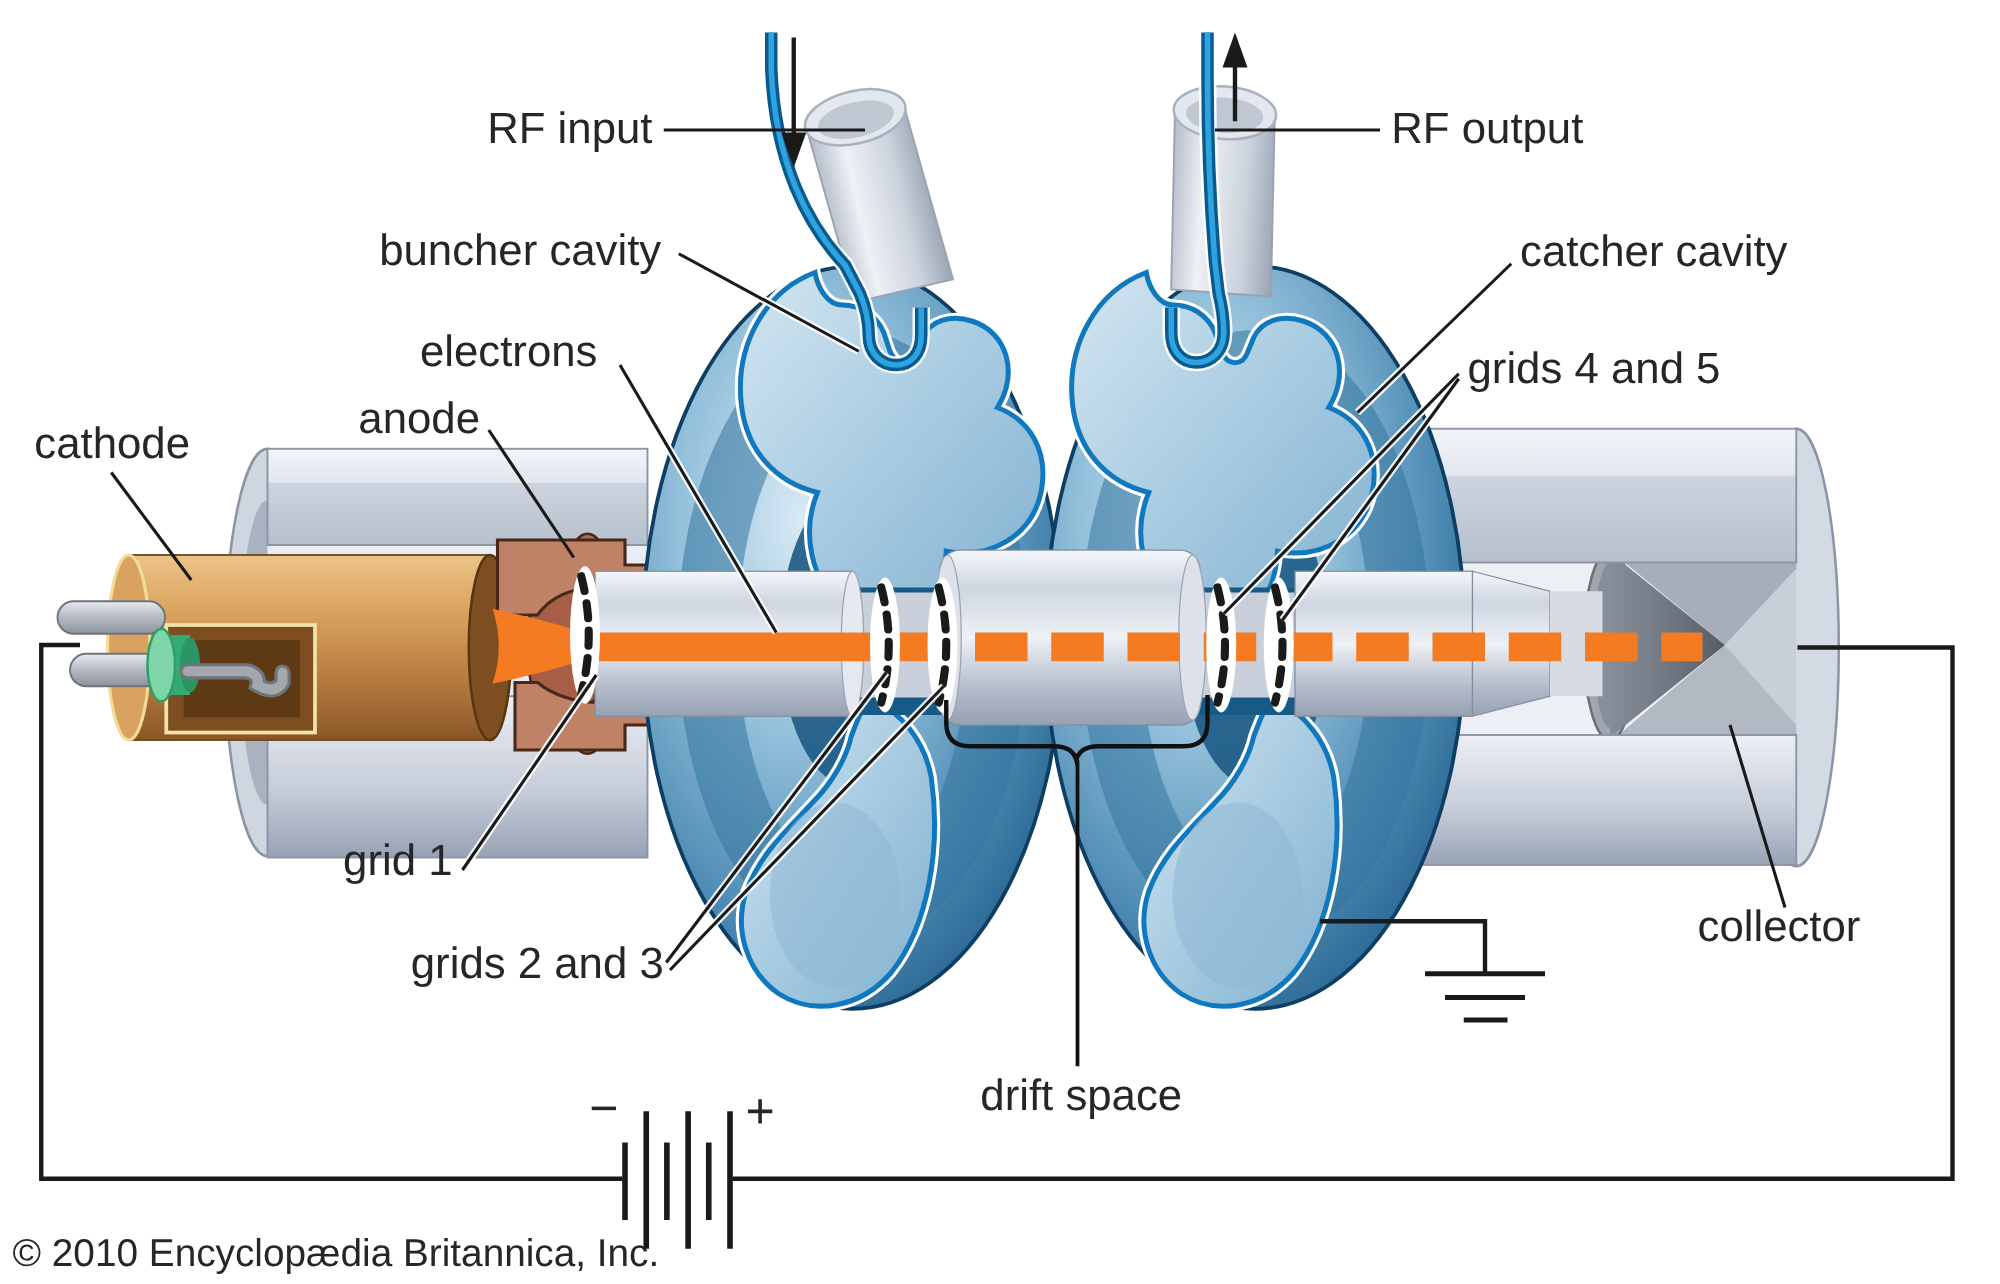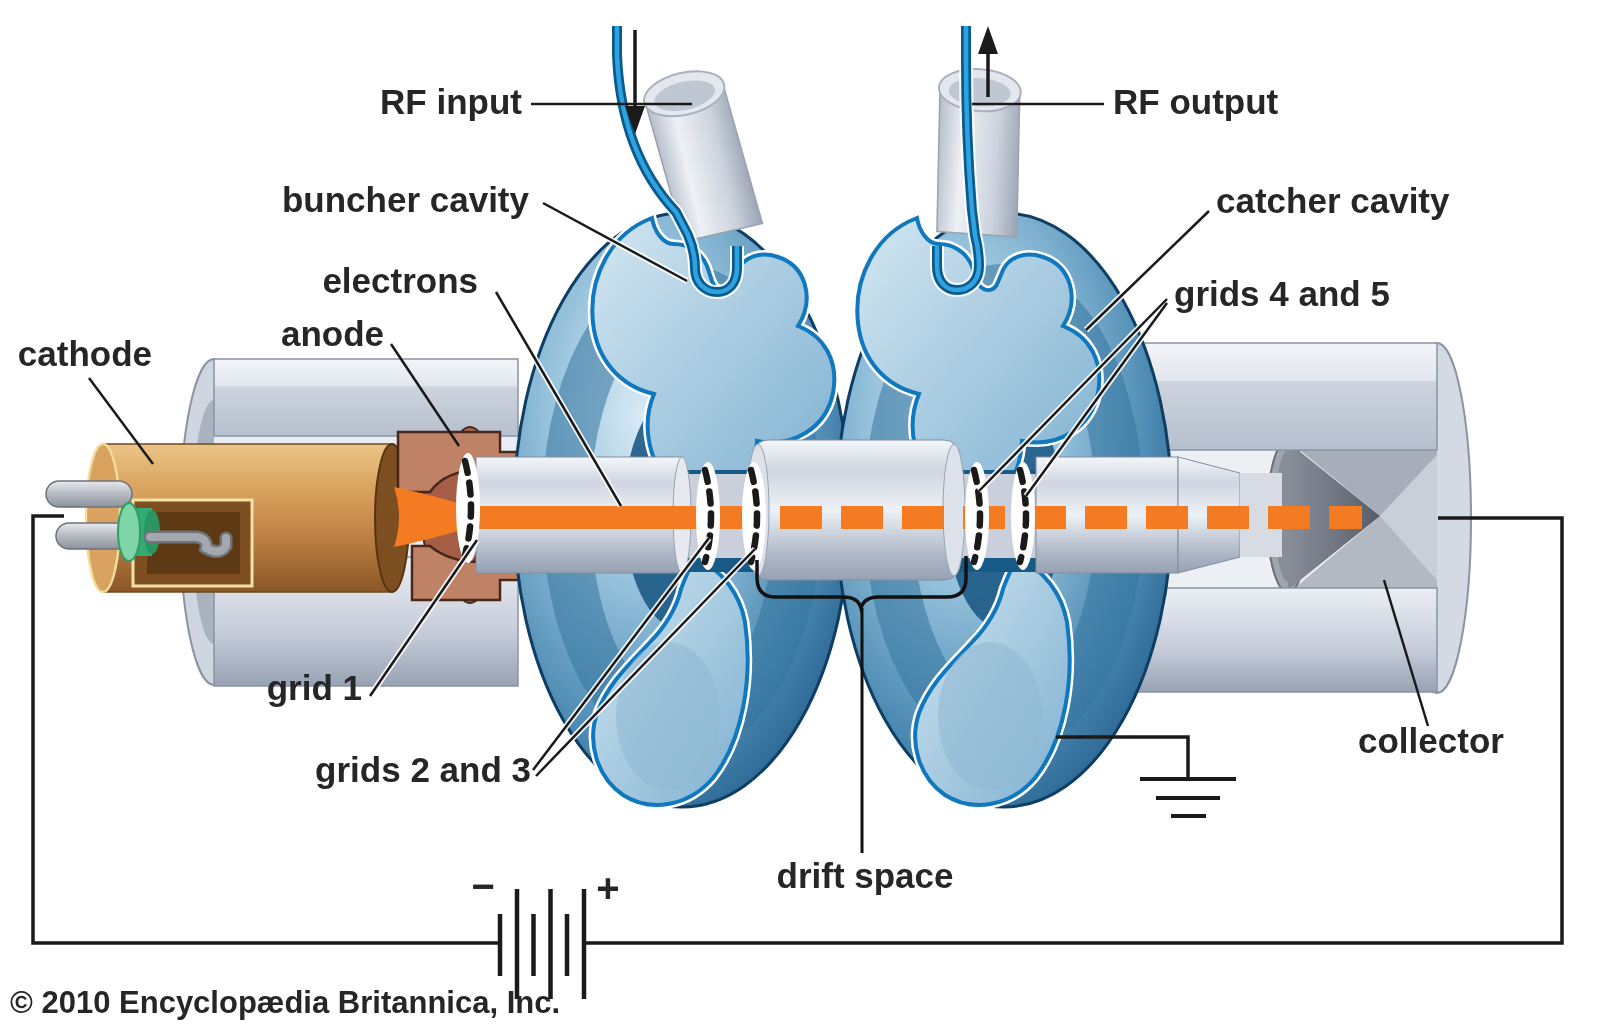--- a/index.html
+++ b/index.html
@@ -1,17 +1,17 @@
 <!DOCTYPE html>
 <html><head>
 <meta charset="utf-8">
 <style>
   html,body{margin:0;padding:0;background:#ffffff;}
   .stage{position:relative;width:1600px;height:1027px;background:#ffffff;overflow:hidden;
-         font-family:"Liberation Sans", sans-serif;font-weight:bold;}
+         font-family:"Liberation Sans", sans-serif;}
   svg text{font-family:"Liberation Sans", sans-serif;fill:#262626;}
   .lbl{font-size:35px;}
   .sign{font-size:40px;}
   .copy{font-size:31px;}
 </style>
 </head>
 <body>
 
 <div class="stage">
 <svg width="1600" height="1027" viewBox="0 0 1600 1027">

